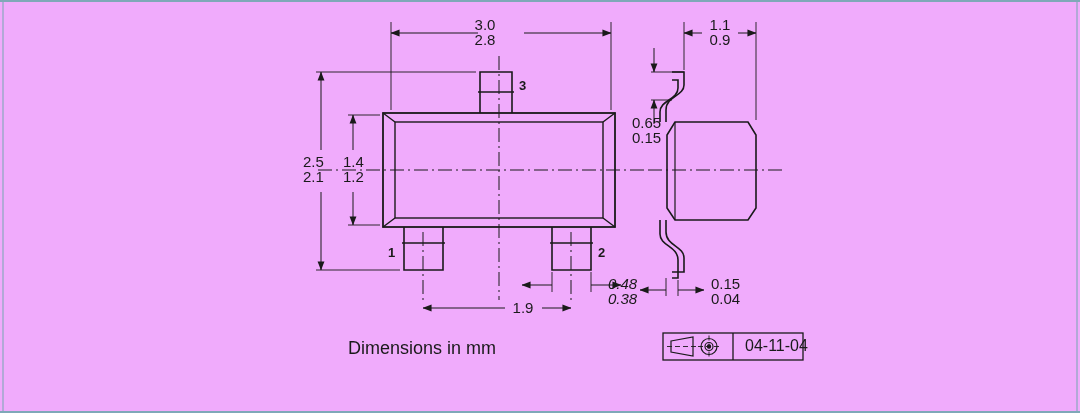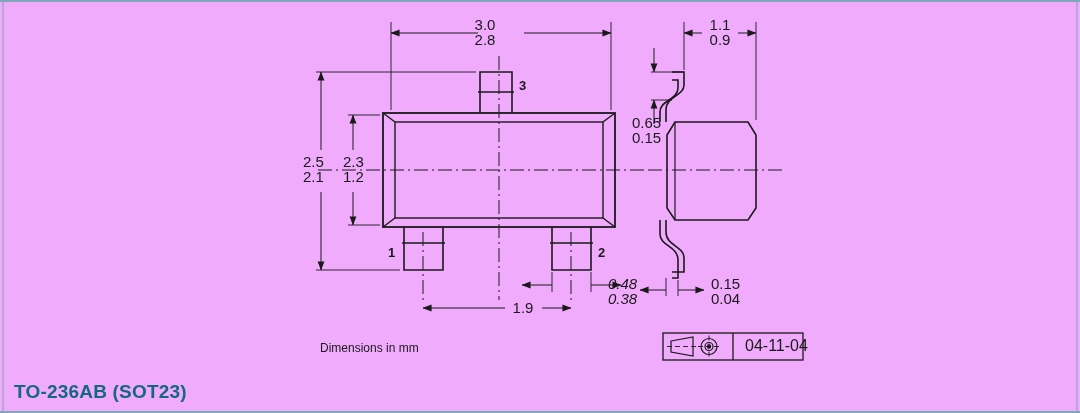--- a/index.html
+++ b/index.html
@@ -49,21 +49,21 @@
   .lbl {
     position: absolute;
     font-family: "Liberation Sans", sans-serif;
     font-size: 15px;
     color: #1a1a1a;
     white-space: nowrap;
     line-height: 16px;
   }
   .lbl.pair { line-height: 15px; }
   .lbl.pin  { font-weight: bold; font-size: 13px; }
-  .lbl.note { font-size: 12px; }
+  .lbl.note { font-size: 18px; margin-left: 28px; }
   .lbl.date { font-size: 16px; }
 </style>
 </head>
 <body>
 
 <div id="page">
 
   <div class="rule rule-top"></div>
   <div class="rule rule-left"></div>
   <div class="rule rule-right"></div>
@@ -207,21 +207,21 @@
     <div>1.1</div>
     <div>0.9</div>
   </div>
 
   <div class="lbl pair" style="left:303px; top:154px;">
     <div>2.5</div>
     <div>2.1</div>
   </div>
 
   <div class="lbl pair" style="left:343px; top:154px;">
-    <div>2.3</div>
+    <div>1.4</div>
     <div>1.2</div>
   </div>
 
   <div class="lbl pair" style="left:632px; top:115px;">
     <div>0.65</div>
     <div>0.15</div>
   </div>
 
   <div class="lbl pair" style="left:608px; top:276px;font-style:italic;">
     <div>0.48</div>
@@ -236,15 +236,14 @@
   <div class="lbl" style="left:523px; top:300px; text-align:left; transform:translateX(-50%);">1.9</div>
 
   <div class="lbl pin" style="left:388px; top:245px;">1</div>
   <div class="lbl pin" style="left:598px; top:245px;">2</div>
   <div class="lbl pin" style="left:519px; top:78px;">3</div>
 
   <div class="lbl note" style="left:320px; top:340px;">Dimensions in mm</div>
 
   <div class="lbl date" style="left:745px; top:338px;">04-11-04</div>
 
-  <div class="title">TO-236AB (SOT23)</div>
 
 </div>
 
 </body></html>

